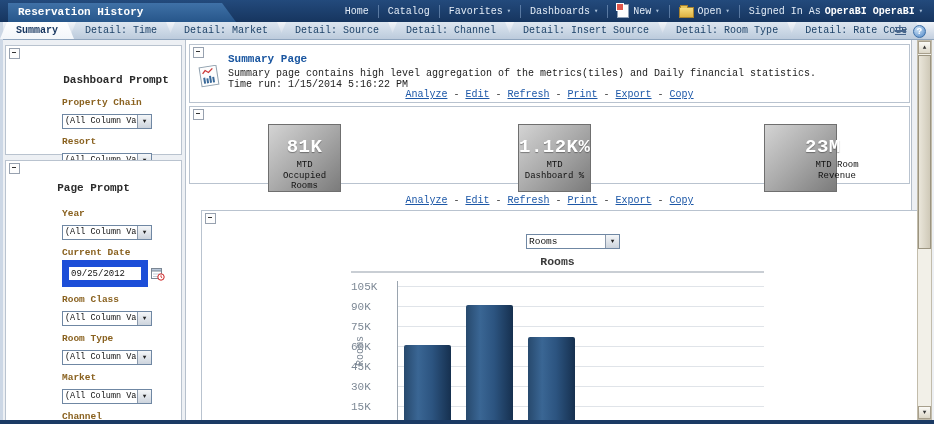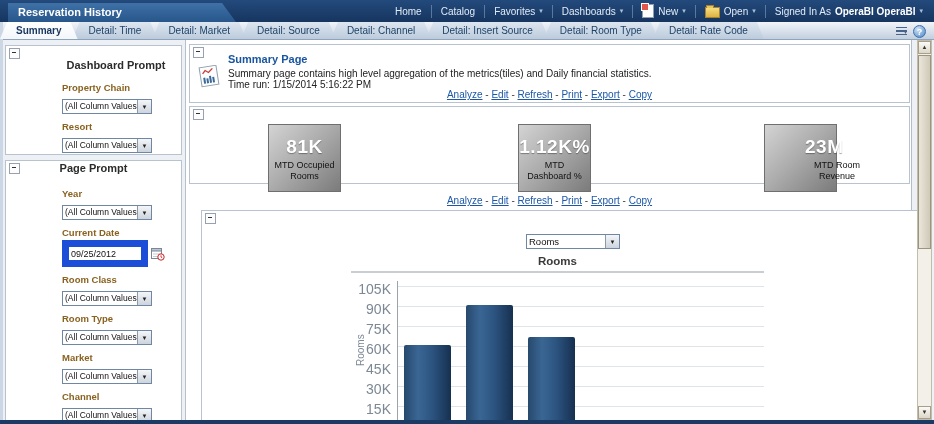--- a/index.html
+++ b/index.html
@@ -1,19 +1,19 @@
 <!DOCTYPE html>
 <html><head>
 <meta charset="utf-8">
 <style>
   html,body{margin:0;padding:0;background:#444;}
   #page{
     position:relative; width:934px; height:424px; overflow:hidden;
     background:#edf0f4;
-    font-family:Liberation Sans, sans-serif;
+    font-family:Liberation Mono, monospace;
     -webkit-font-smoothing:antialiased;
   }
   
   .topbar{position:absolute;left:0;top:0;width:934px;height:22px;
     background:linear-gradient(#234a7c,#16355f);}
   .wintab{position:absolute;left:8px;bottom:0;height:19px;width:228px;
     background:linear-gradient(#3f71a7,#27568a);
     clip-path:polygon(0 0,calc(100% - 14px) 0,100% 100%,0 100%);
     color:#fff;font-size:11px;font-weight:bold;line-height:19px;padding-left:10px;box-sizing:border-box;}
   .gmenu{position:absolute;right:2px;top:0;height:22px;display:flex;align-items:center;}
@@ -77,21 +77,21 @@
   .tile-value{font-size:19px;font-weight:bold;color:#fff;margin-top:11px;text-shadow:0 1px 1px rgba(0,0,0,.35);letter-spacing:.5px;}
   .tile-label{font-size:9px;color:#111;margin:2px auto 13px;line-height:1.18;width:64px;}
   
   .chart-select{position:absolute;left:324px;top:23px;}
   .chart-select .sel-text{width:74px;}
   .chart-title{position:absolute;left:149px;top:44px;width:413px;text-align:center;font-size:11.5px;font-weight:bold;color:#3a3a3a;}
   .chart-rule{position:absolute;left:149px;top:60px;width:413px;height:2px;background:#c9ced4;}
   .chart-plot{position:absolute;left:149px;top:62px;width:413px;height:148px;}
   .axis{position:absolute;left:46px;top:8px;bottom:0;width:1px;background:#9aa4af;}
   .gridline{position:absolute;left:47px;right:0;height:1px;background:#e0e4e9;}
-  .tick{position:absolute;left:0;width:40px;text-align:right;font-size:14px;color:#7d8895;}
+  .tick{position:absolute;left:0;width:40px;text-align:left;font-size:11px;color:#7d8895;}
   .bar{position:absolute;width:47px;bottom:0;border-radius:2px 2px 0 0;
     background:linear-gradient(90deg,#27496d 0%,#3a6694 30%,#2c5480 60%,#16304f 100%);}
   .ylabel{position:absolute;left:153px;top:155px;font-size:10px;color:#7d8895;transform:rotate(-90deg);transform-origin:left top;}
   
   .scrollbar{position:absolute;left:917px;top:40px;width:15px;height:380px;background:#f2f0e8;border:1px solid #c2bcab;box-sizing:border-box;}
   .sb-btn{position:absolute;left:0;width:13px;height:13px;background:linear-gradient(#fbfaf6,#dcd7c8);
     border:1px solid #a79f8c;box-sizing:border-box;font-size:6px;color:#333;text-align:center;line-height:11px;cursor:pointer;}
   .sb-thumb{position:absolute;left:0;top:14px;width:13px;height:194px;box-sizing:border-box;
     background:linear-gradient(90deg,#eae6da,#cfc9b8);border:1px solid #9b9480;cursor:grab;}
 </style>
@@ -160,21 +160,21 @@
       <span class="help">?</span>
     </div>
   </div>
 
   <div class="left-strip"></div>
   <div class="main-bg"></div>
   <div class="splitter"></div>
 
   <div class="sec" style="left:5px;top:45px;width:177px;height:110px;">
     <span class="collapse"></span>
-    <div class="ptitle" style="margin-top:13px;padding-left:45px;">Dashboard Prompt</div>
+    <div class="ptitle" style="margin-top:28px;padding-left:45px;">Dashboard Prompt</div>
     <div class="fields" style="margin-top:11px;">
       <div class="field">
         <span class="plabel">Property Chain</span>
         <span class="select">
           <span class="sel-text">(All Column Values)</span>
           <span class="sel-btn">▼</span>
         </span>
       </div>
       <div class="field">
         <span class="plabel">Resort</span>
@@ -185,21 +185,21 @@
       </div>
     </div>
     <div class="btnrow">
       <button class="btn"><span>Apply</span></button>
       <button class="btn"><span>Reset</span><span class="car">▾</span></button>
     </div>
   </div>
 
   <div class="sec" style="left:5px;top:160px;width:177px;height:261px;overflow:hidden;">
     <span class="collapse"></span>
-    <div class="ptitle" style="margin-top:1px;">Page Prompt</div>
+    <div class="ptitle" style="margin-top:21px;">Page Prompt</div>
     <div class="fields" style="margin-top:14px;" id="page-prompt-fields">
       <div class="field">
         <span class="plabel">Year</span>
         <span class="select">
           <span class="sel-text">(All Column Values)</span>
           <span class="sel-btn">▼</span>
         </span>
       </div>
       <div class="field">
         <span class="plabel">Current Date</span>

